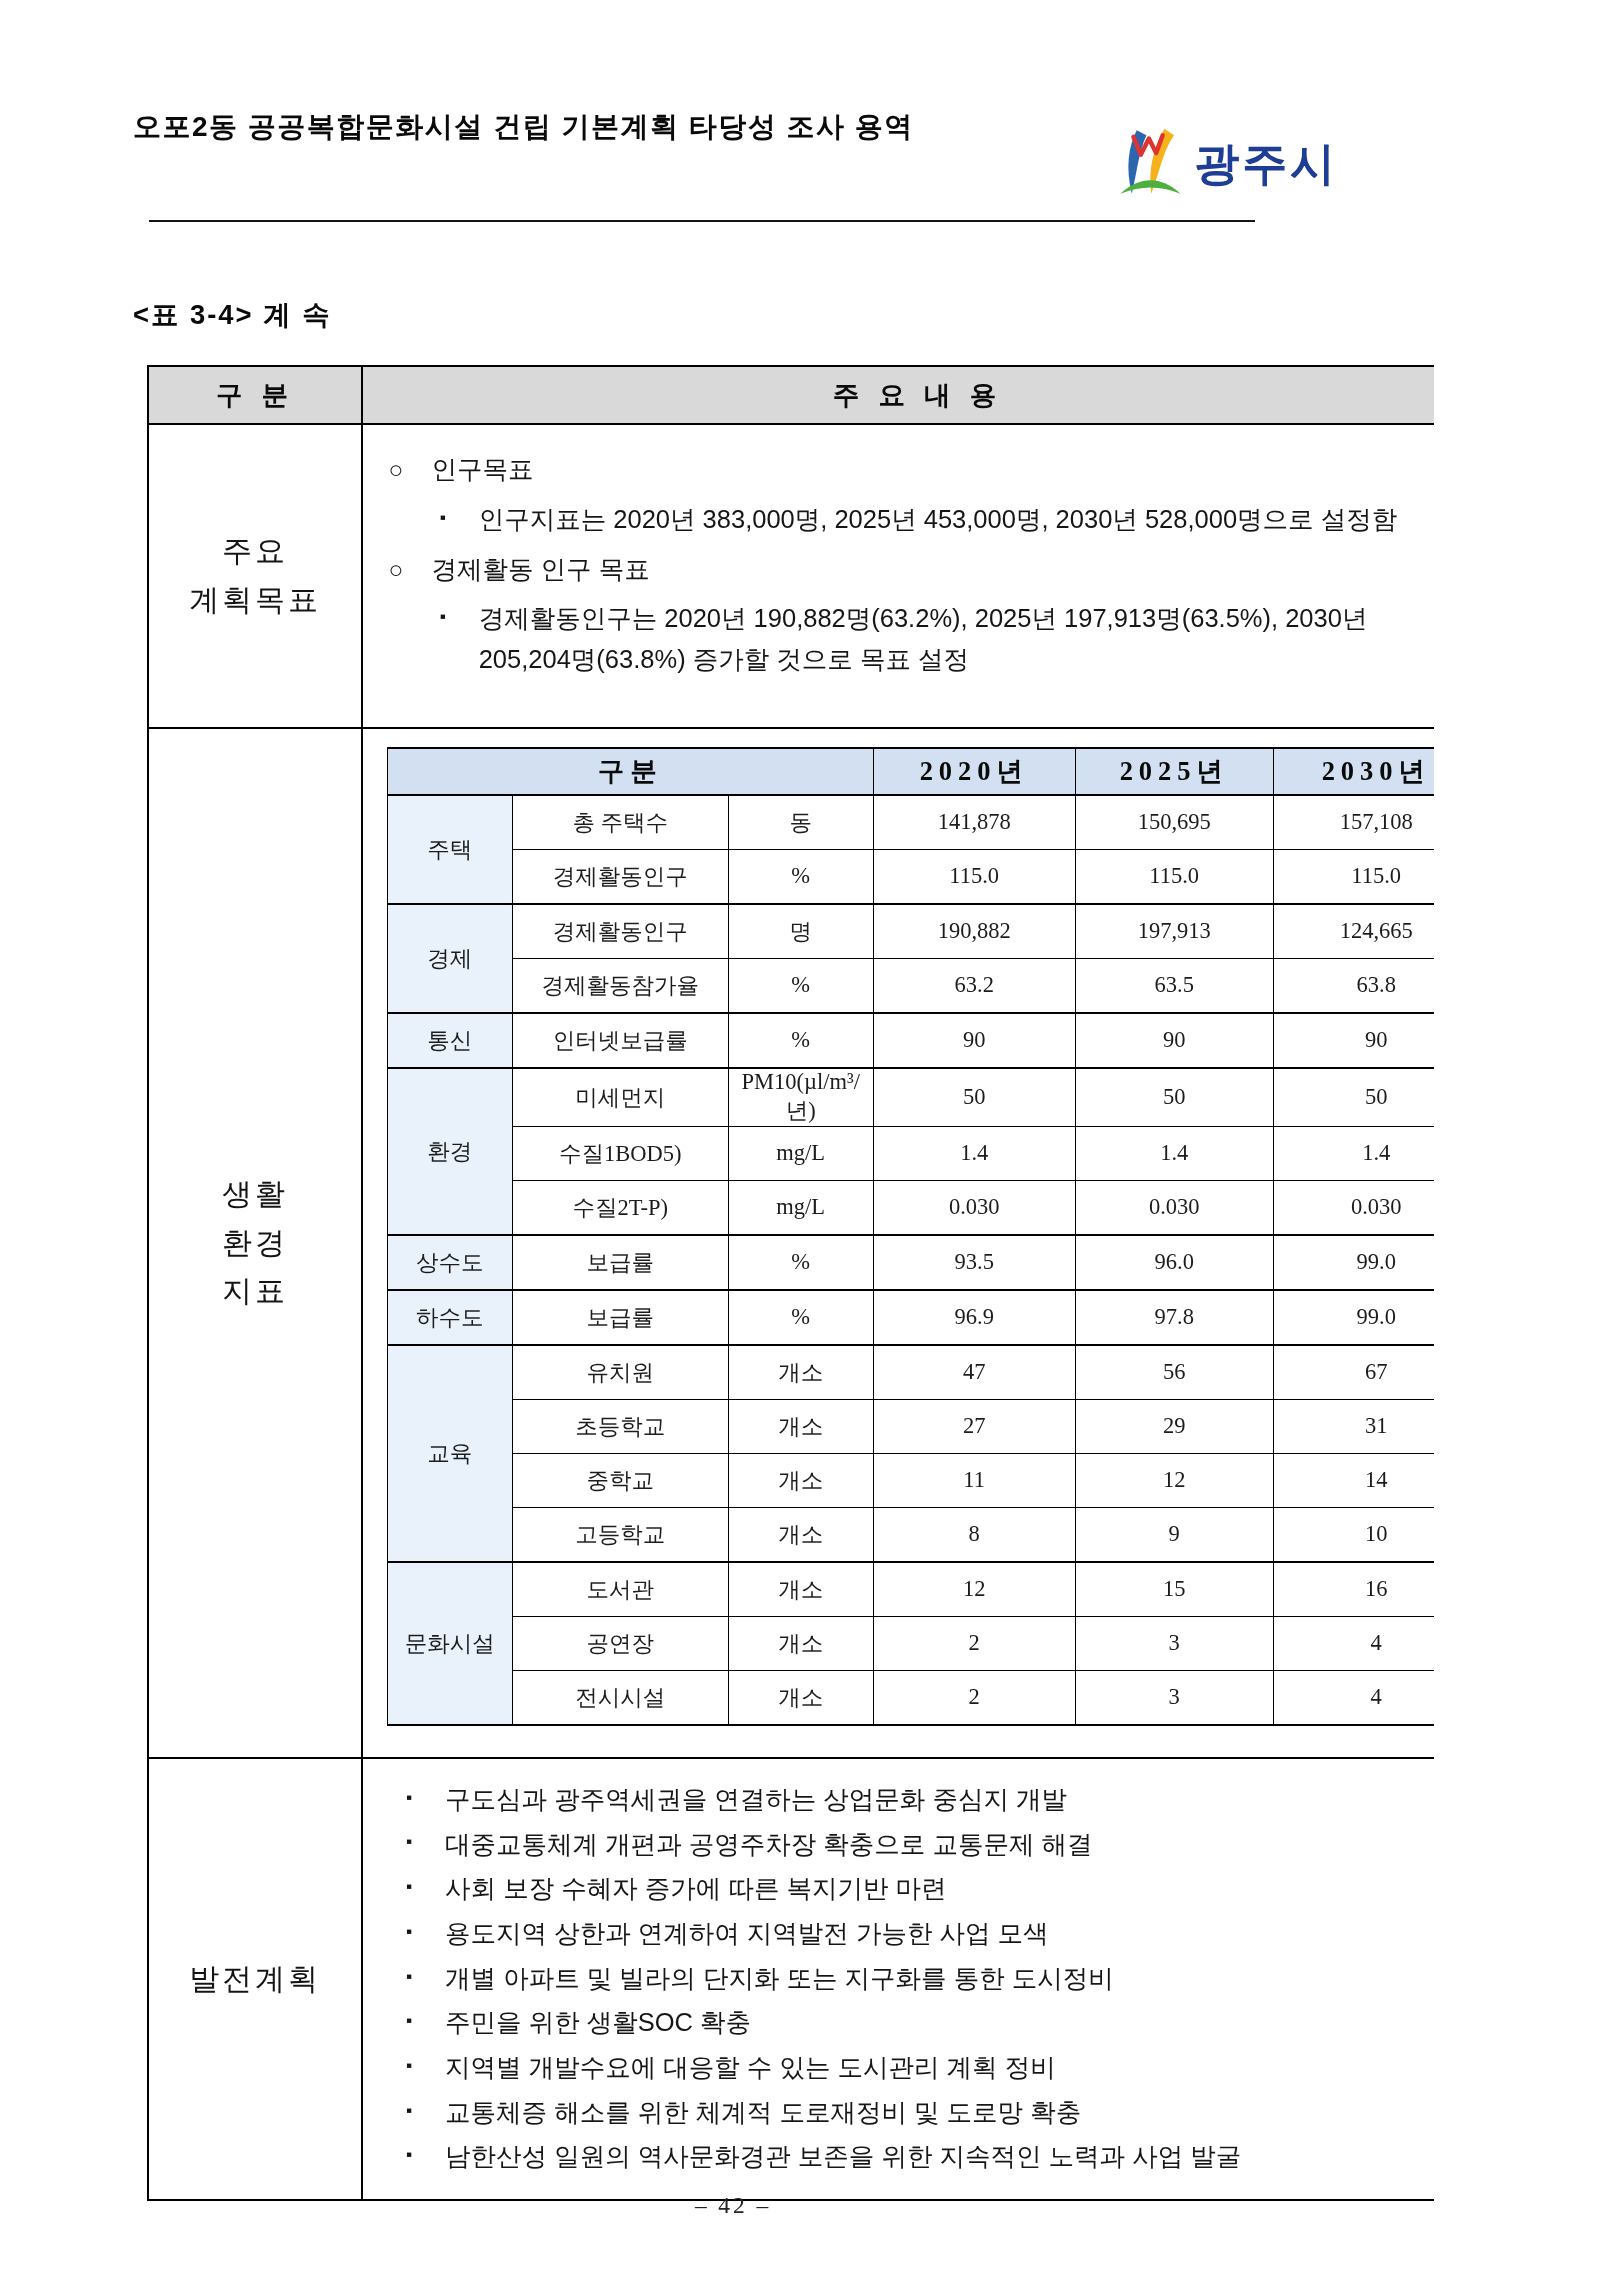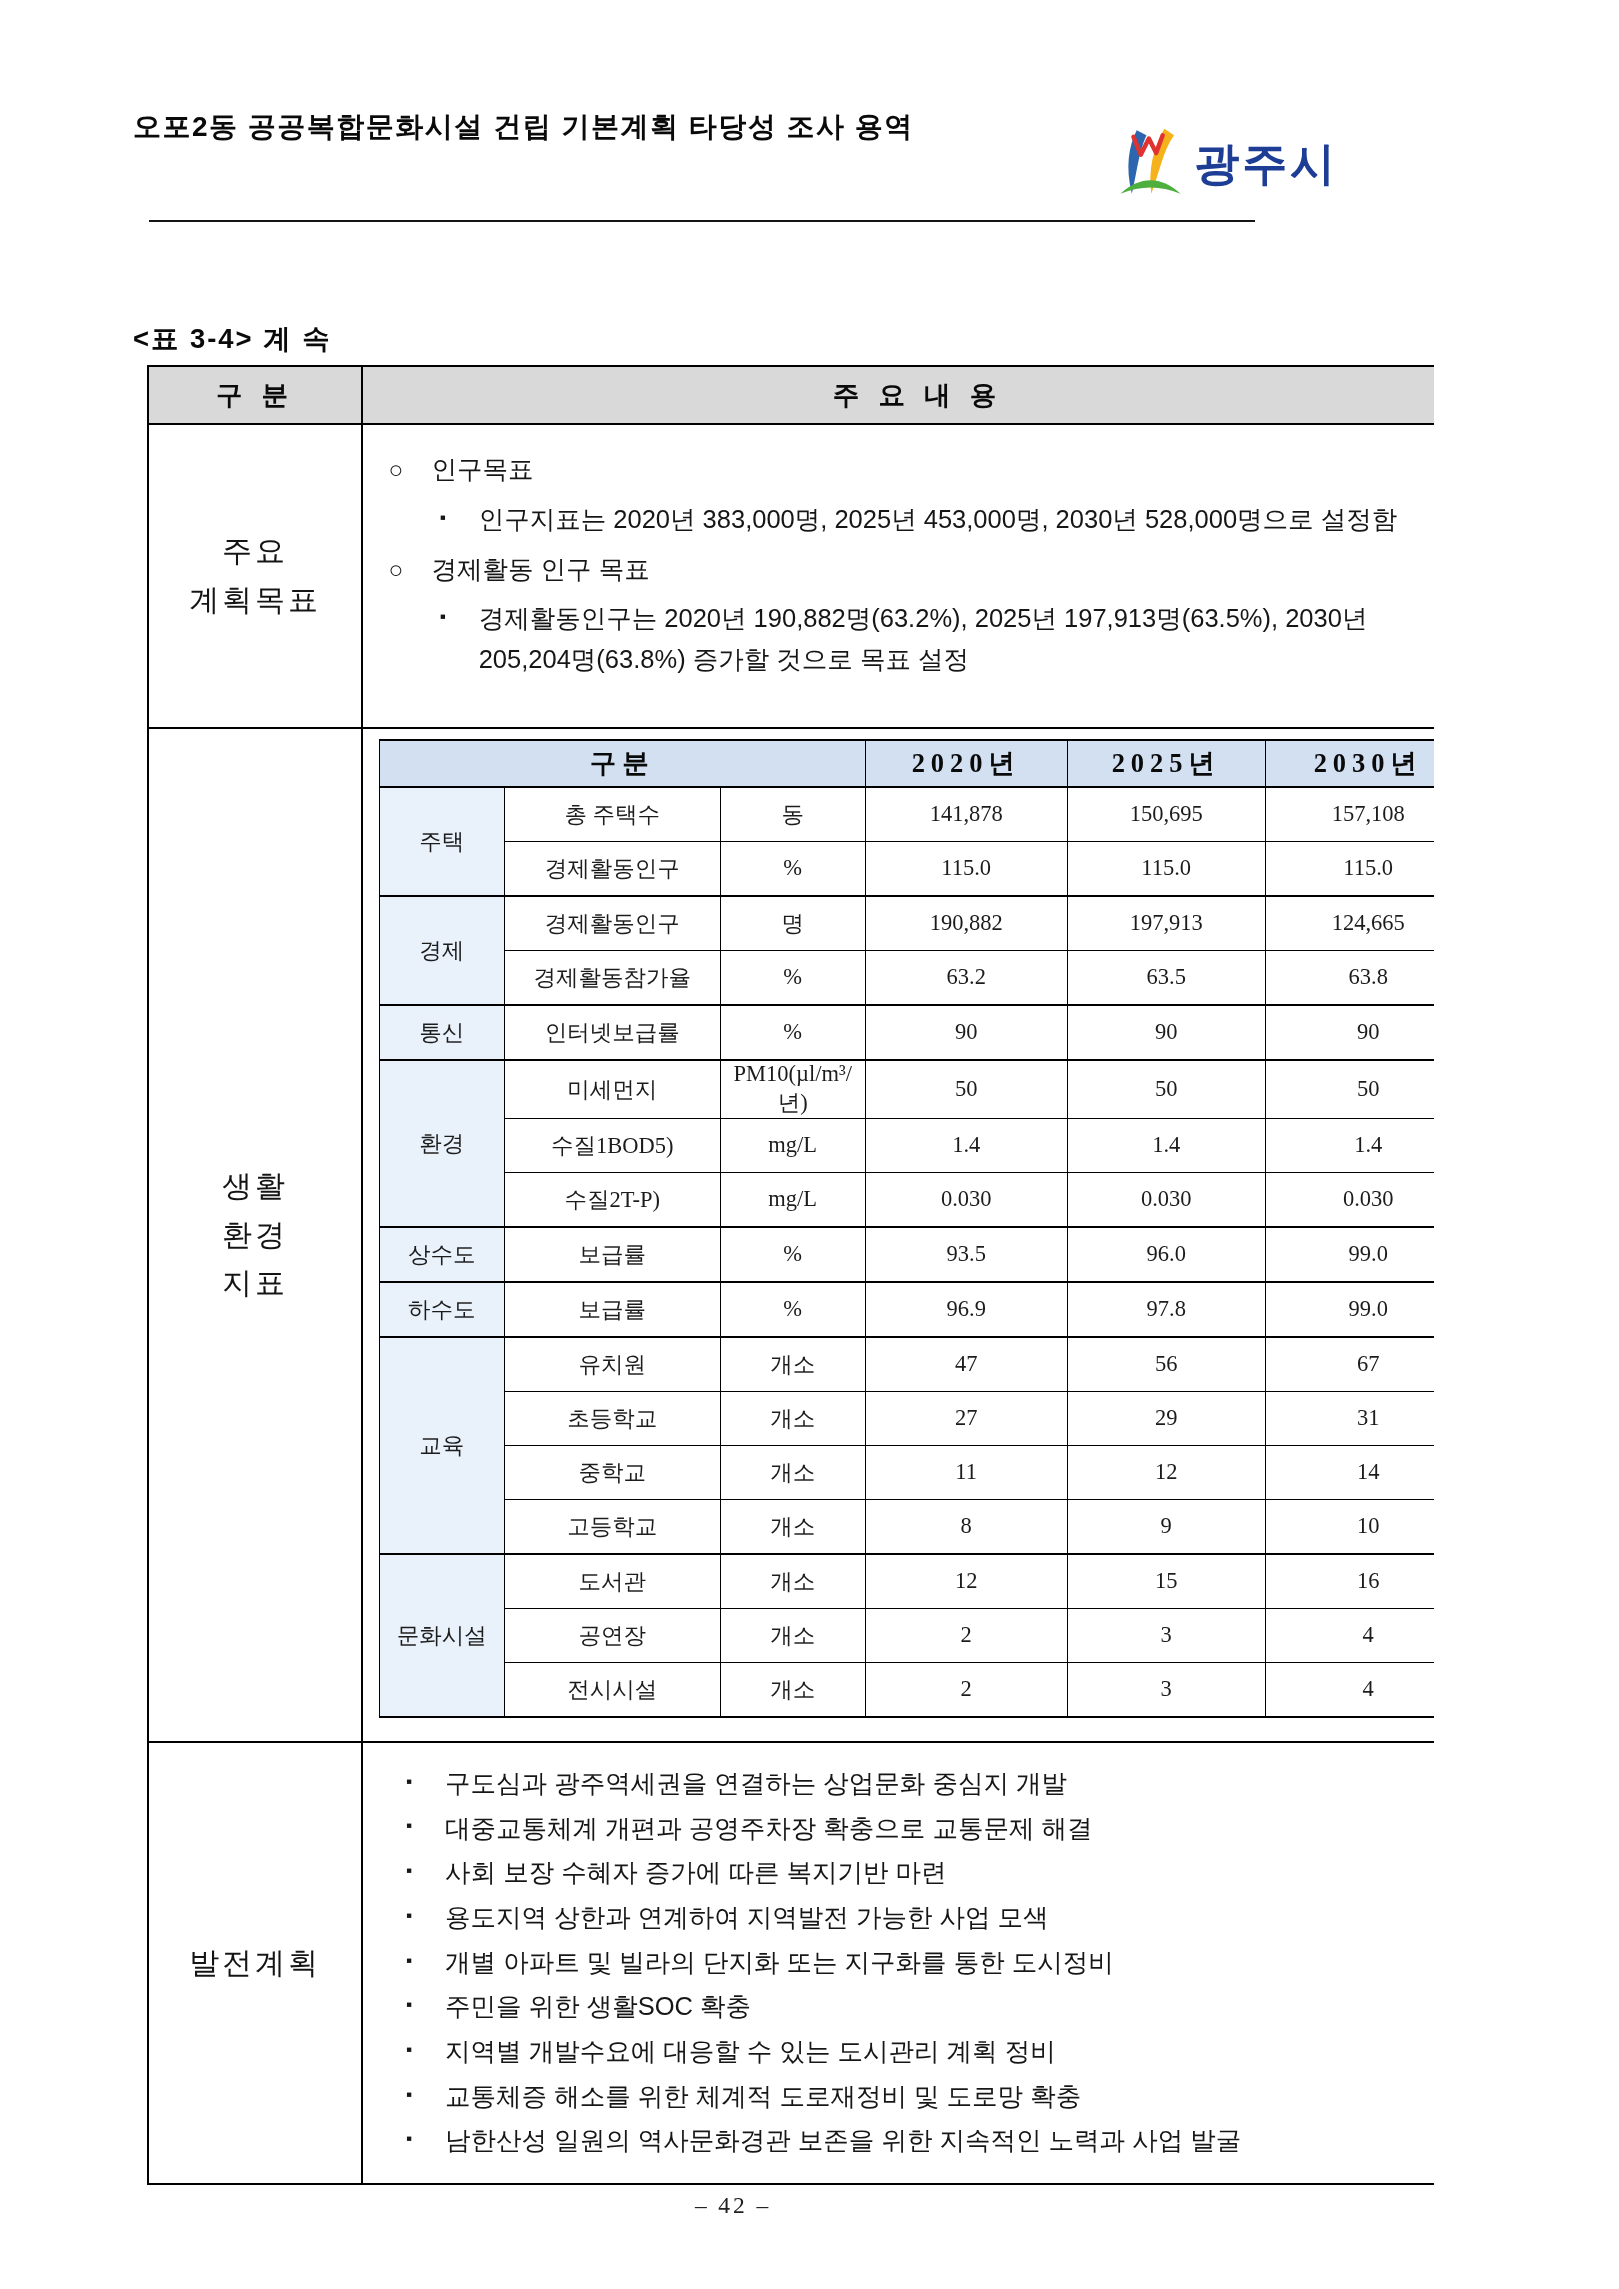--- a/index.html
+++ b/index.html
@@ -25,21 +25,21 @@
   .logo-text{
     font-size:45px;font-weight:800;color:#1e3e96;letter-spacing:2.9px;
   }
   .header-rule{
     position:absolute;top:220px;left:149px;width:1106px;
     border-top:2.9px solid #151515;height:0;
   }
   
   .caption{
     position:absolute;top:297px;left:133px;
-    font-size:27.4px;font-weight:bold;letter-spacing:2px;color:#0a0a0a;margin-top:24px;
+    font-size:27.4px;font-weight:bold;letter-spacing:2px;color:#0a0a0a;
   }
   
   table.outer{
     position:absolute;top:365px;left:147px;
     width:1325px;border-collapse:collapse;table-layout:fixed;
     background:#a21caf;
   }
   table.outer th, table.outer td{border:2px solid #000;}
   table.outer thead th{
     background:#d9d9d9;height:54px;
@@ -62,21 +62,21 @@
   }
   .bullet .marker{flex:0 0 43px;text-align:left;}
   .goals .bullet{margin:8.8px 0;}
   .goals .lvl1{margin-left:9.8px;}
   .goals .lvl1 .marker{font-size:24.5px;padding-top:1px;}
   .goals .lvl2{margin-left:61px;margin-top:5.9px;margin-bottom:5.9px;}
   .goals .lvl2 .marker{font-size:17.6px;padding-top:3.9px;flex-basis:39px;}
   .devplan .bullet{margin:3.9px 0 3.9px 27.4px;}
   .devplan .bullet .marker{font-size:17.6px;padding-top:3.9px;flex-basis:39px;}
   
-  .metrics-cell{padding:0;}
+  .metrics-cell{padding:8px;}
   table.metrics{
     border-collapse:collapse;table-layout:fixed;
     width:1092px;margin:9.8px 0 23.5px 15.7px;
     font-family:"Liberation Serif", serif;
     font-size:22.5px;color:#1c1c1c;
   }
   table.metrics th, table.metrics td{
     border:1px solid #000;height:53px;
     text-align:center;vertical-align:middle;padding:0 3.9px;
     background:#fff;font-weight:normal;

